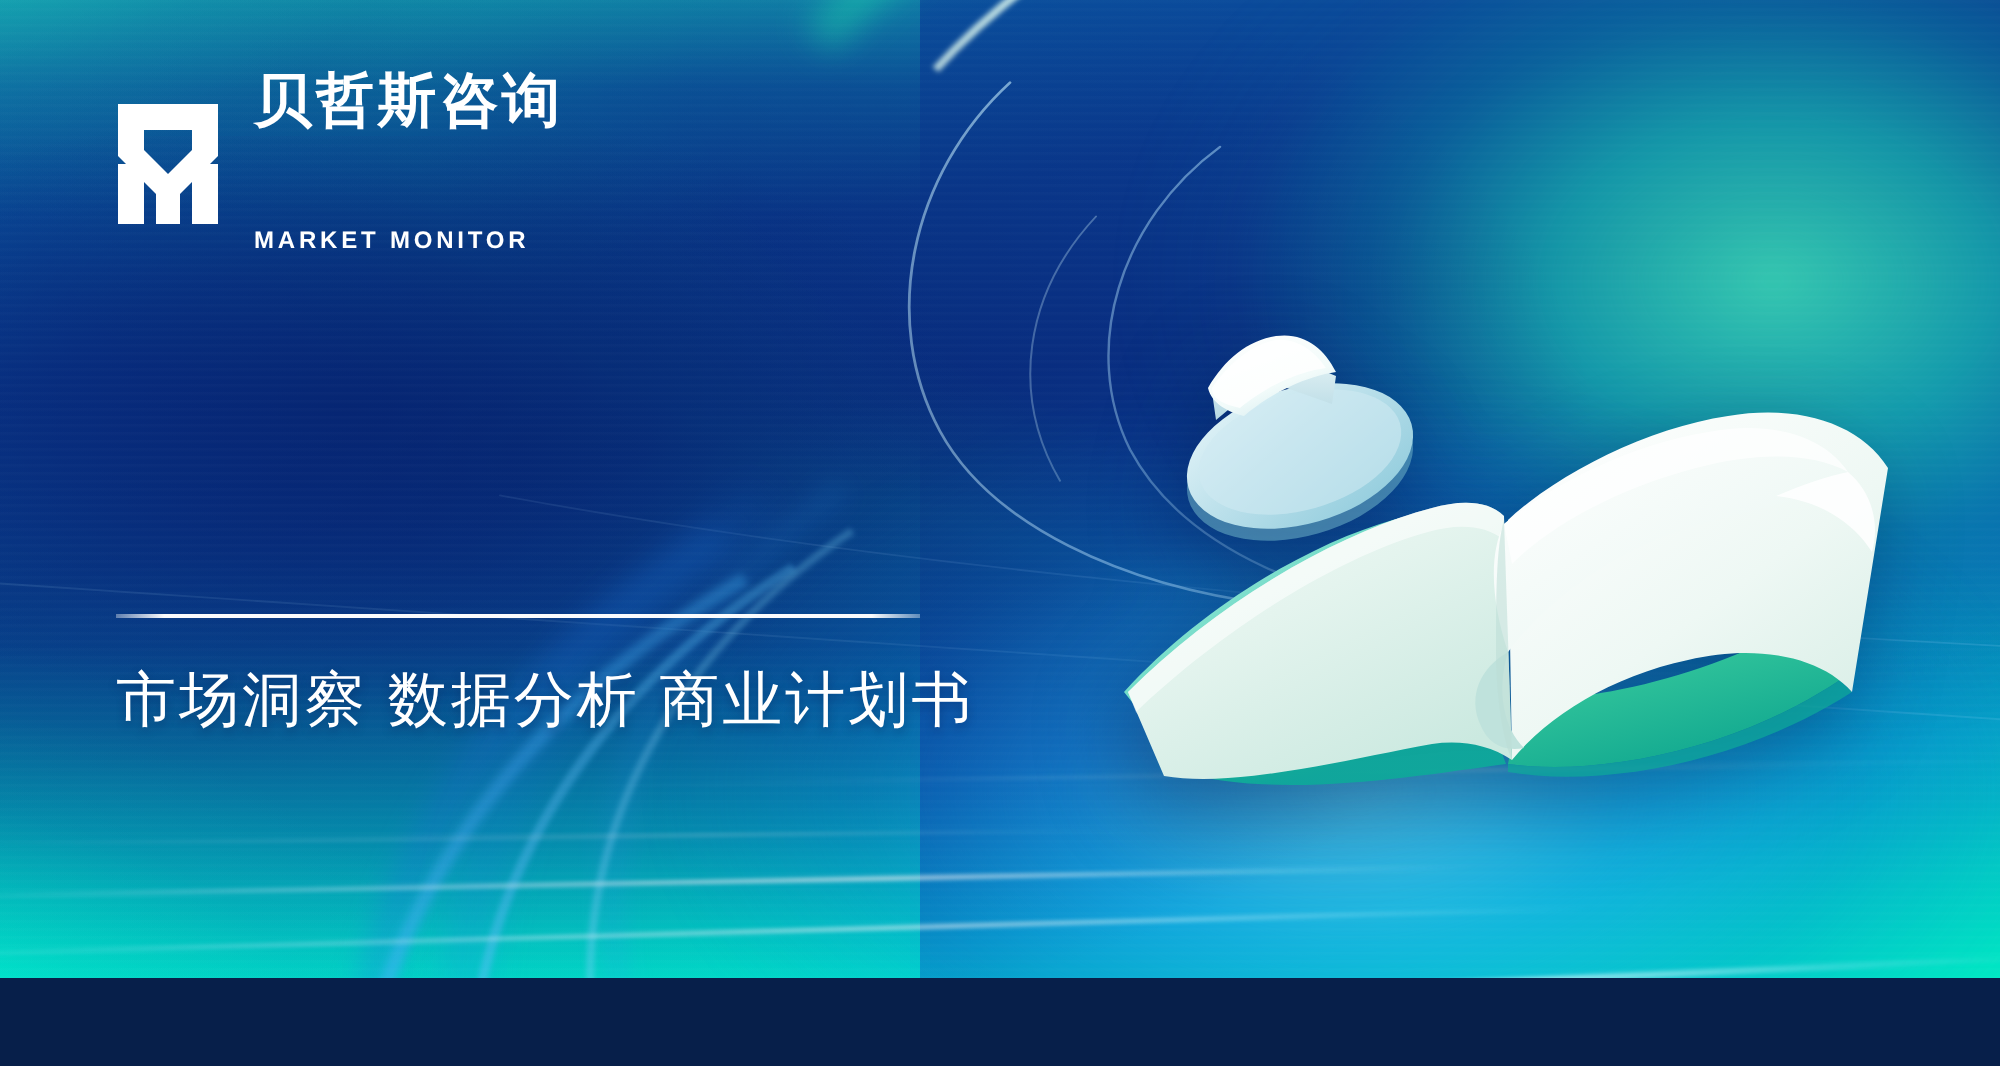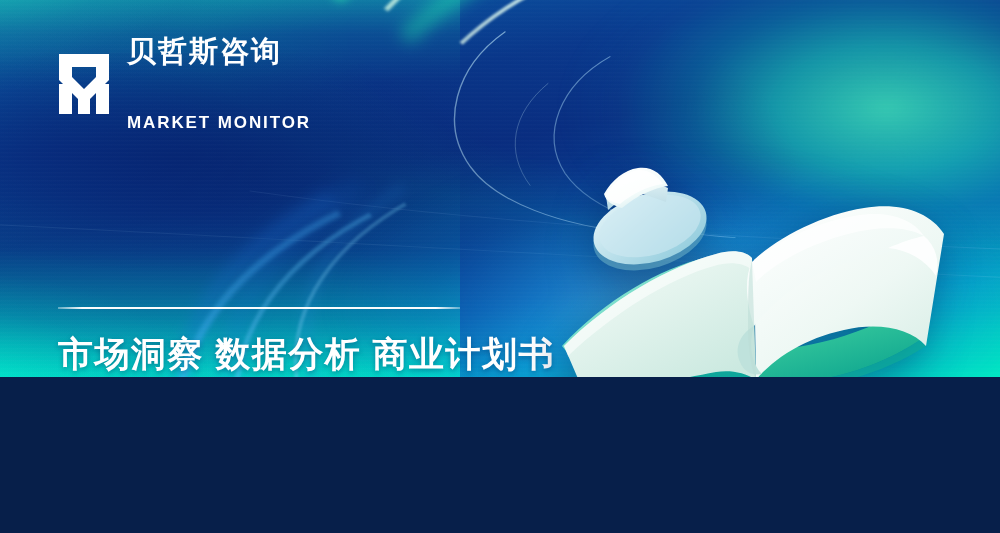--- a/index.html
+++ b/index.html
@@ -6,21 +6,21 @@
     margin: 0; padding: 0;
     background: #071f4a;
   }
   body {
     font-family: "Liberation Sans", "DejaVu Sans", sans-serif;
   }
 
   #poster {
     position: relative;
     width: 1000px;
-    height: 377px;
+    height: 489px;
     overflow: hidden;
     background: #ef4444;
   }
 
   
   .bg-base {
     position: absolute; inset: 0;
     background:
       radial-gradient(150% 120% at 92% 8%,
          rgba(0,255,170,0.00) 38%,
@@ -215,21 +215,21 @@
   .logo-cn {
     color: #ffffff;
     font-size: 29px;
     font-weight: 700;
     letter-spacing: 2px;
     line-height: 1.05;
     white-space: nowrap;
   }
   .logo-en {
     color: #ffffff;
-    font-size: 17px;
+    font-size: 12px;
     font-weight: 700;
     letter-spacing: 1.9px;
     line-height: 1.05;
     white-space: nowrap;
     margin-top: 45px;
   }
 
   
   .headline {
     position: absolute;
@@ -252,22 +252,22 @@
        rgba(255,255,255,0.35) 0%,
        rgba(255,255,255,0.98) 6%,
        rgba(255,255,255,0.98) 94%,
        rgba(255,255,255,0.35) 100%);
   }
 
   .subhead {
     position: absolute;
     left: 58px; top: 332px;
     color: #ffffff;
-    font-size: 35px;
-    font-weight: 700;
+    font-size: 30px;
+    font-weight: 400;
     letter-spacing: 1.5px;
     line-height: 1.25;
     white-space: nowrap;
     text-shadow: 0 2px 5px rgba(3,22,74,0.35);
   }
 
   
   .book {
     position: absolute;
     left: 548px; top: 150px;

